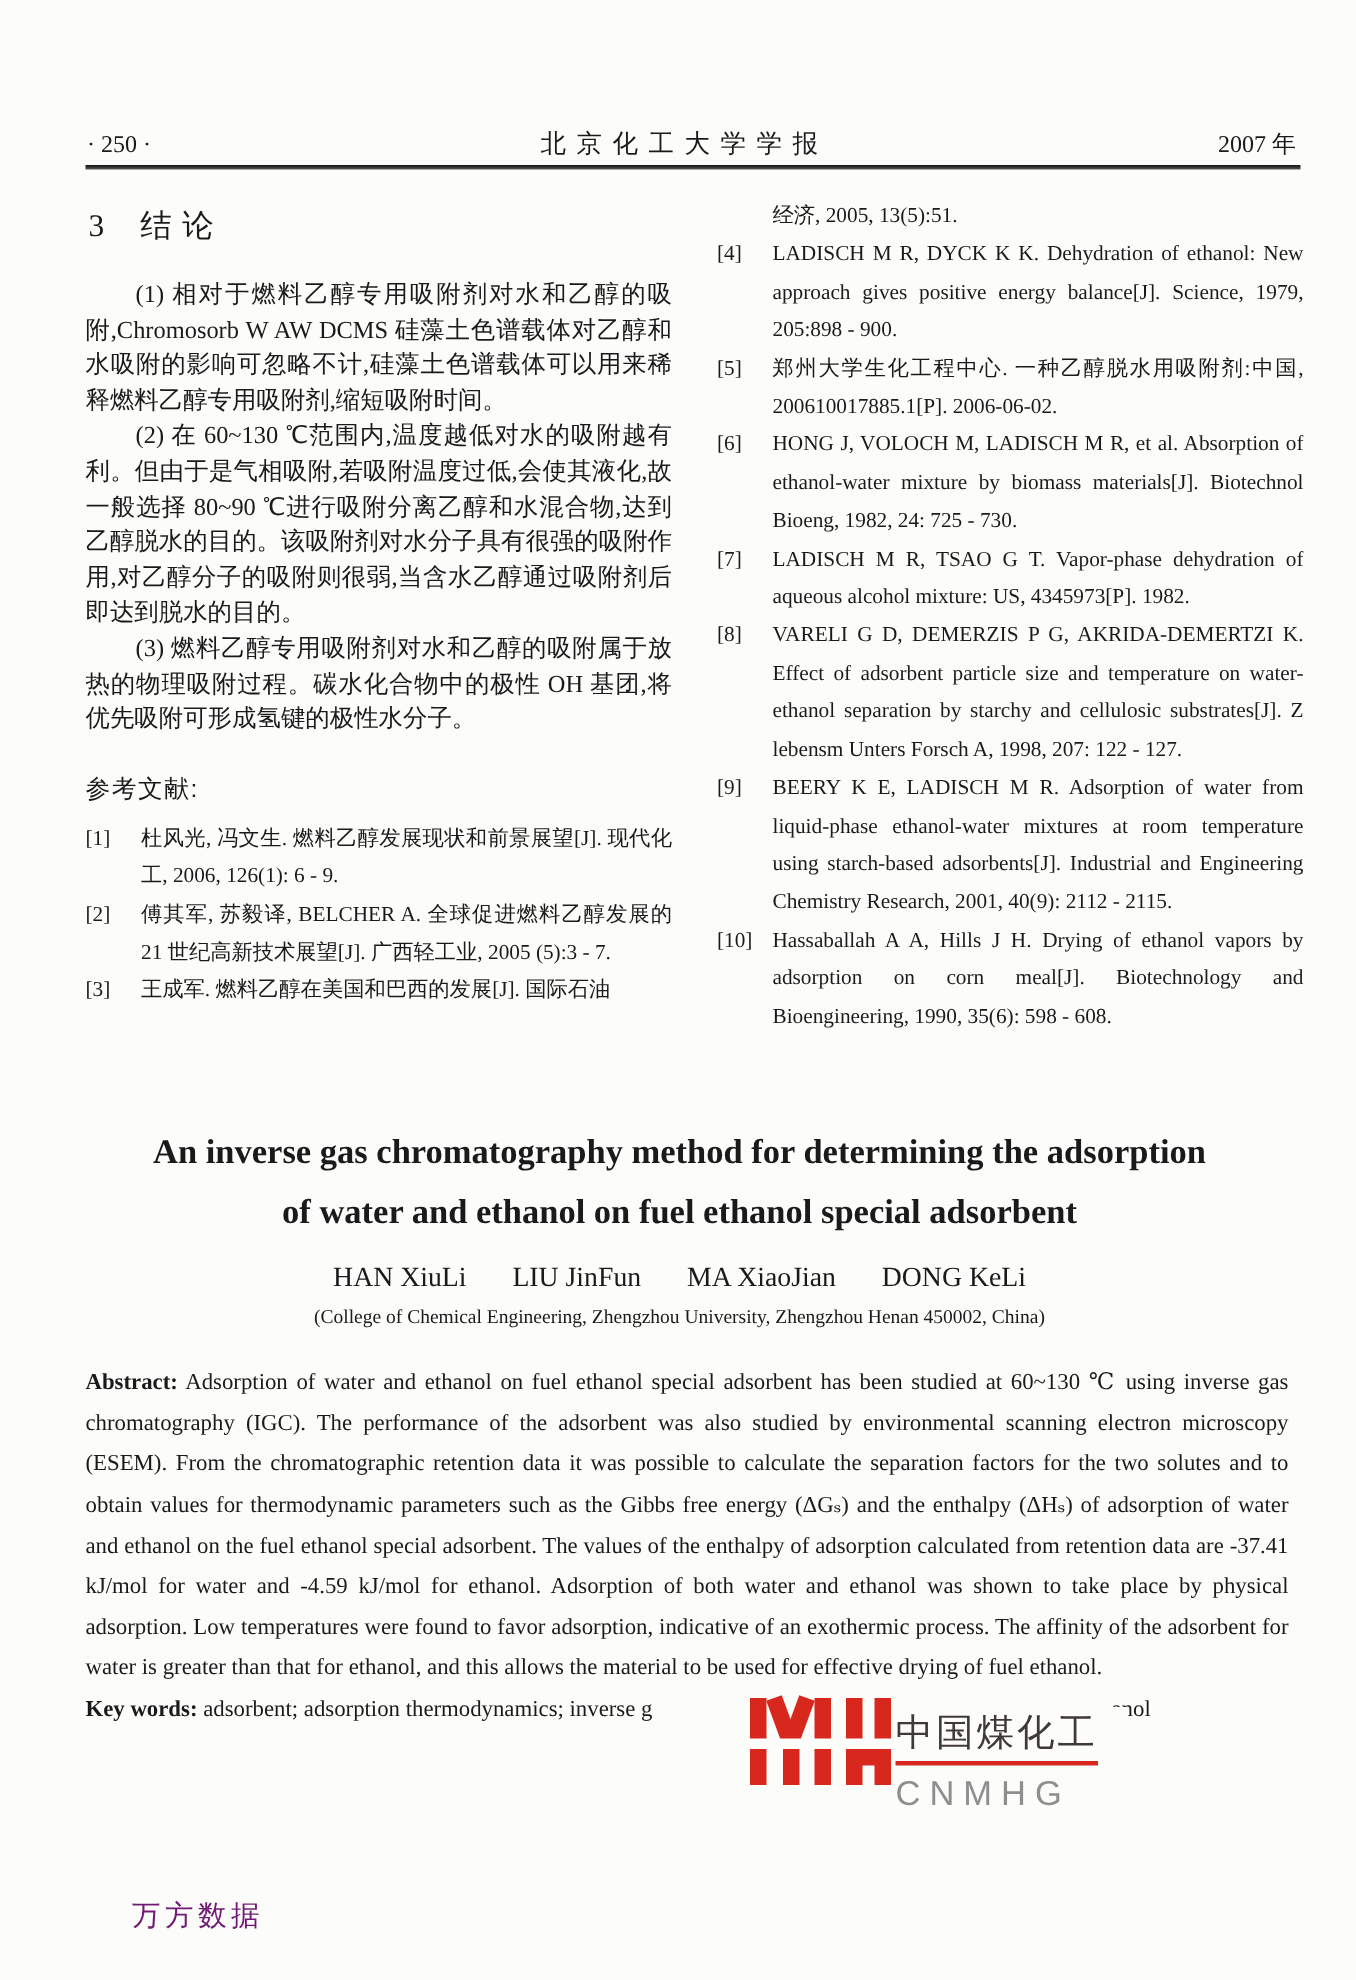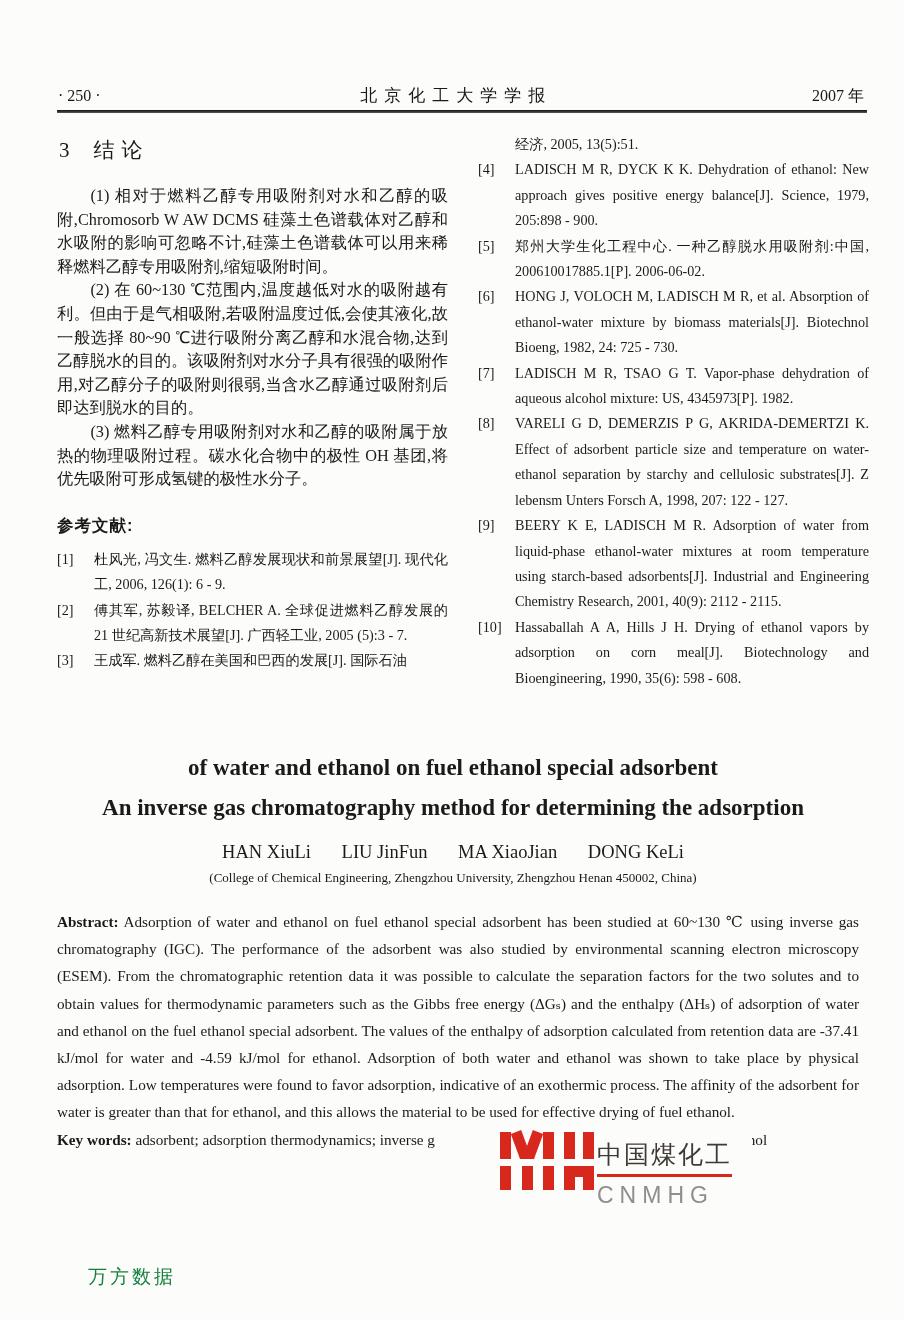--- a/index.html
+++ b/index.html
@@ -14,21 +14,21 @@
                background:linear-gradient(#101010,#5a5a5a);}
 
   
   .columns{position:absolute;left:57px;top:126px;width:812px;height:628px;
            display:flex;gap:30px;overflow:hidden;}
   .col{width:391px;}
   .col-right{padding-top:6px;}
   .section-heading{font-size:21px;font-weight:400;margin:10px 0 20px 2px;letter-spacing:7px;}
   .section-number{letter-spacing:0;margin-right:24px;}
   .cn-para{margin:0;font-size:16.3px;line-height:23.6px;text-align:justify;text-indent:2.05em;font-family:Liberation Serif, serif;}
-  .ref-heading{font-size:16.5px;font-weight:700;margin:24px 0 10px 0;
+  .ref-heading{font-size:16.5px;font-weight:400;margin:24px 0 10px 0;
                font-family:"Liberation Sans","DejaVu Sans",sans-serif;letter-spacing:1px;}
   .ref-item{display:flex;font-size:14.2px;line-height:25.4px;text-align:justify;}
   .ref-label{flex:0 0 37px;}
   .ref-text{flex:1;}
   .ref-cont{margin:0 0 0 37px;font-size:14.2px;line-height:25.4px;}
 
   
   .english{position:absolute;left:47px;top:748px;width:812px;background:#fcfcfa;}
   .en-title{text-align:center;font-weight:700;font-size:23px;line-height:40px;margin:0;}
   .authors{text-align:center;margin-top:14px;font-size:18.5px;}
@@ -40,21 +40,21 @@
 
   
   .watermark{position:absolute;left:500px;top:1128px;width:264px;height:84px;}
   .wm-logo{position:absolute;left:0;top:2px;width:94px;height:62px;background:#fcfcfa;}
   .wm-text{position:absolute;left:97px;top:10px;width:155px;height:74px;background:#fcfcfa;
            font-family:"Liberation Sans","DejaVu Sans",sans-serif;}
   .wm-cn{display:inline-block;font-size:25px;color:#403a36;letter-spacing:2px;
          border-bottom:3px solid #d8281e;padding-bottom:3px;white-space:nowrap;}
   .wm-en{margin-top:5px;font-size:23px;color:#8e8e8e;letter-spacing:6px;white-space:nowrap;}
 
-  .wanfang{position:absolute;left:88px;top:1264px;font-size:19px;letter-spacing:3px;color:#15803d;
+  .wanfang{position:absolute;left:88px;top:1264px;font-size:19px;letter-spacing:3px;color:#701a75;
            font-family:"Liberation Sans","DejaVu Sans",sans-serif;}
 </style>
 </head>
 <body>
 
 <div class="page">
 
   <div class="header">
     <span>· 250 ·</span>
     <span class="journal-title">北京化工大学学报</span>
@@ -137,22 +137,22 @@
           <div class="ref-item">
             <span class="ref-label">[10]</span>
             <span class="ref-text">Hassaballah A A, Hills J H. Drying of ethanol vapors by adsorption on corn meal[J]. Biotechnology and Bioengineering, 1990, 35(6): 598 - 608.</span>
           </div>
         </div>
     </div>
   </div>
 
   <div class="english">
     <h1 class="en-title">
+      <div>An inverse gas chromatography method for determining the adsorption</div>
       <div>of water and ethanol on fuel ethanol special adsorbent</div>
-      <div>An inverse gas chromatography method for determining the adsorption</div>
     </h1>
 
     <div class="authors">
       
     
         <span class="author">HAN XiuLi</span>
       
         <span class="author">LIU JinFun</span>
       
         <span class="author">MA XiaoJian</span>

